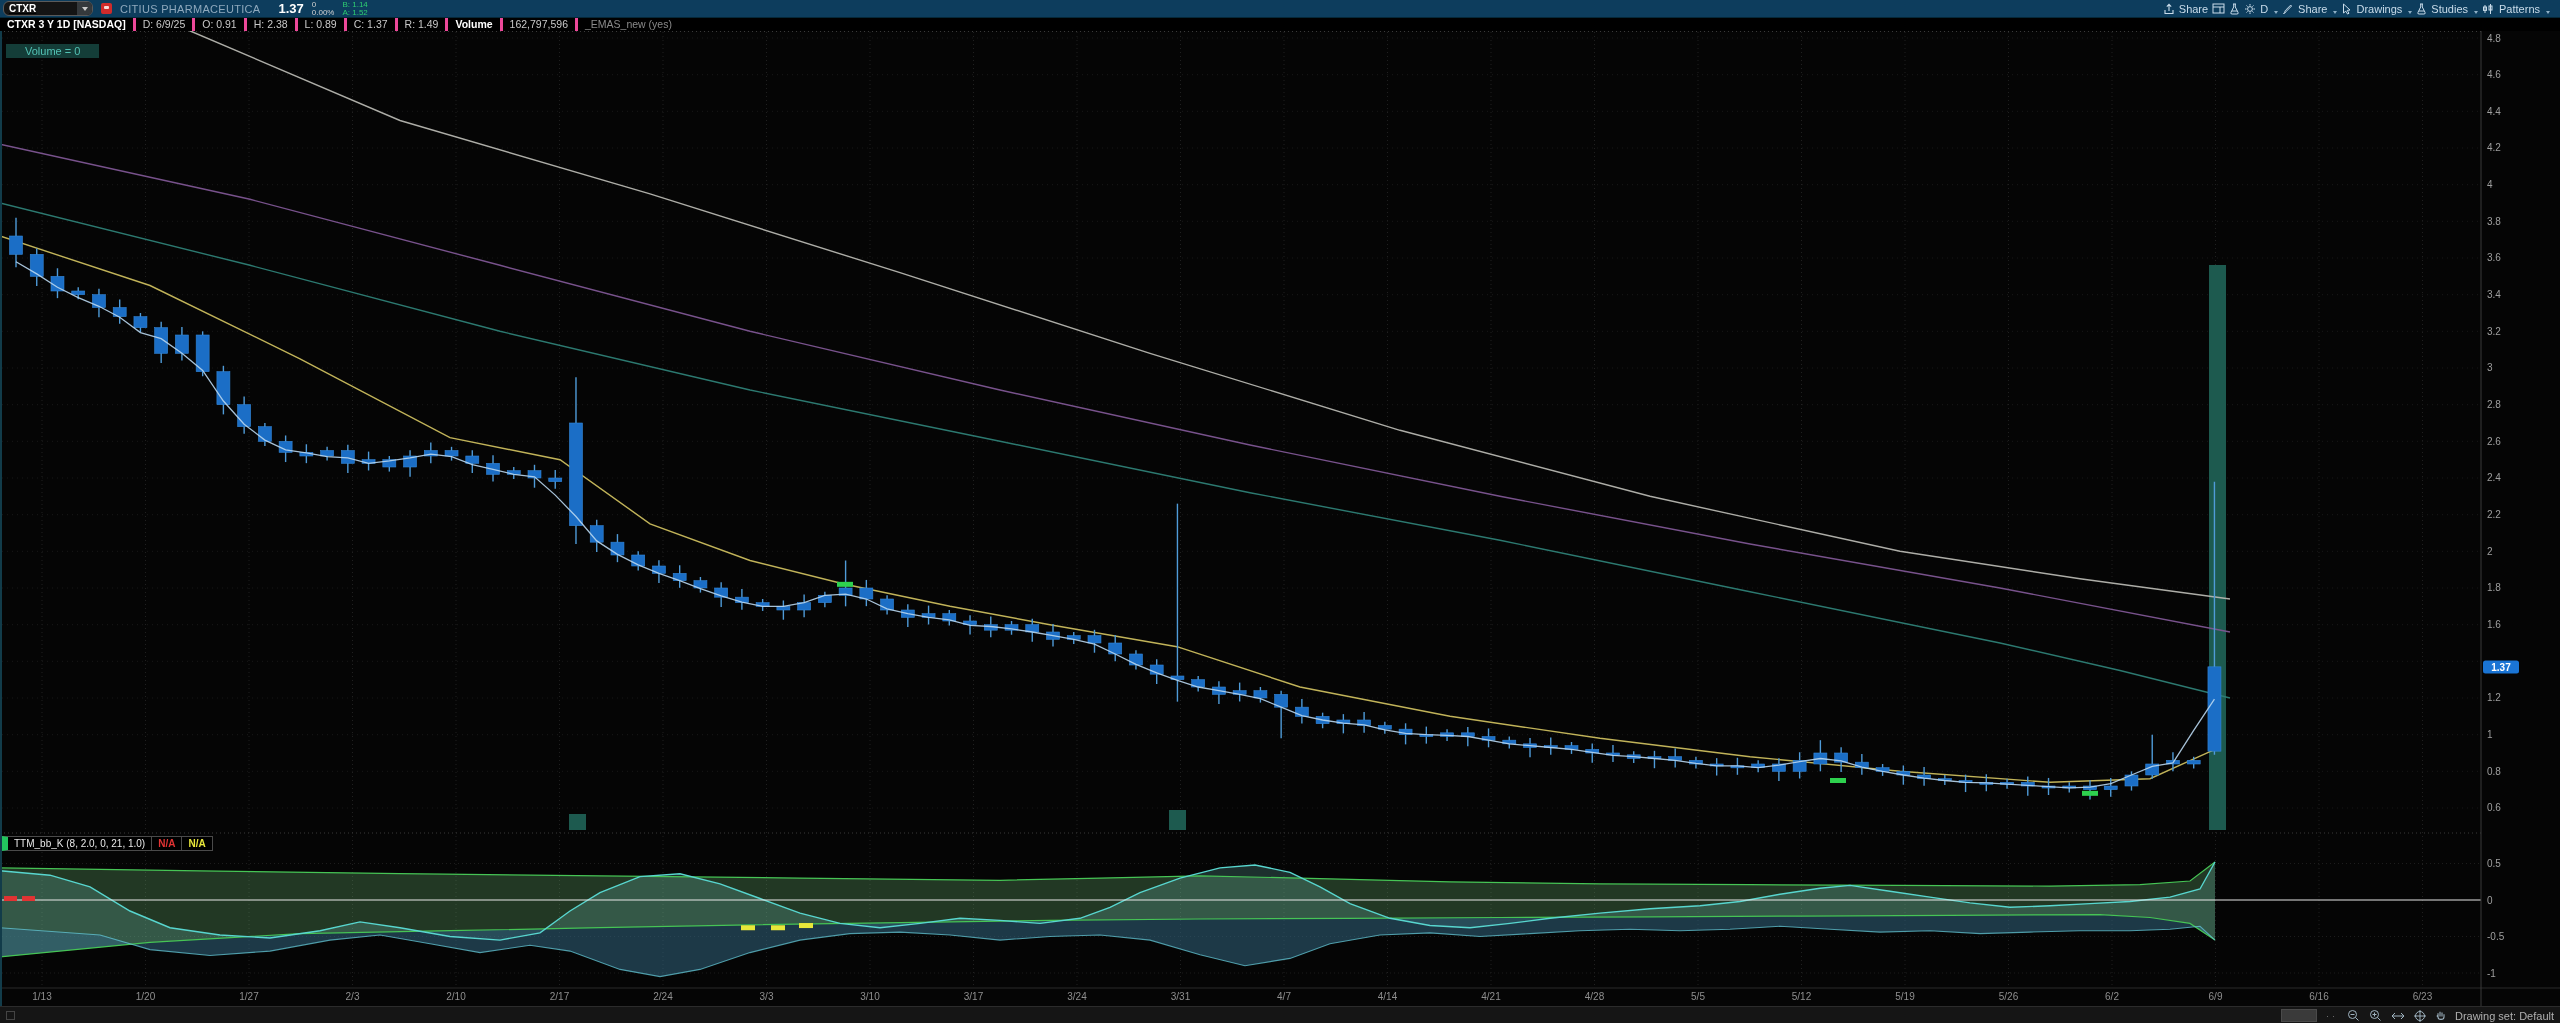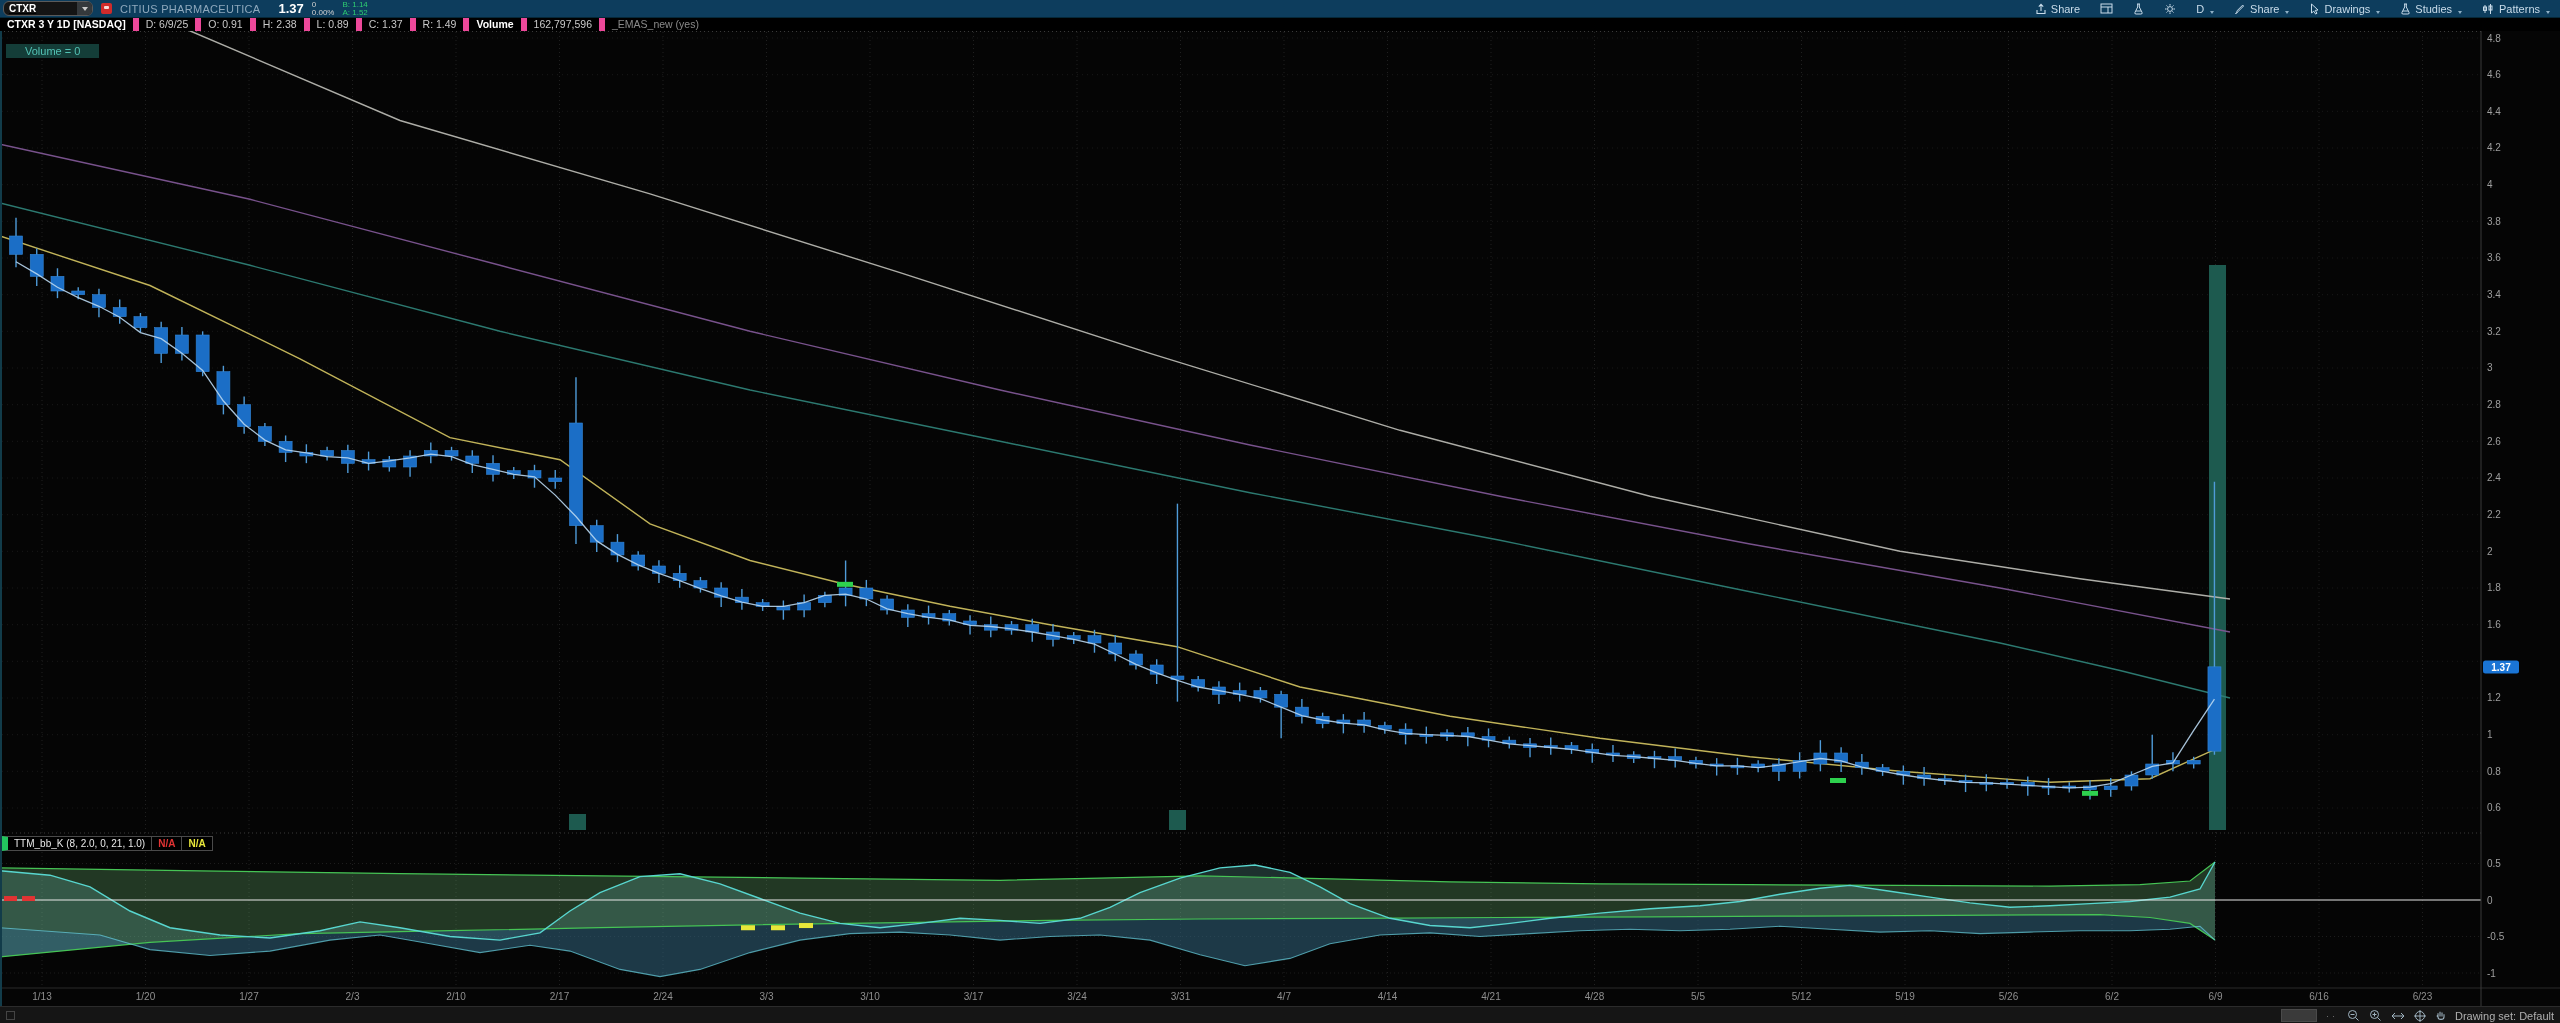--- a/index.html
+++ b/index.html
@@ -16,30 +16,30 @@
     border:1px solid #5a5a5a;border-radius:6px;overflow:hidden;cursor:pointer;text-decoration:underline;}
   .sym-box .sym-txt{flex:1;color:#fff;font-size:10px;font-weight:bold;line-height:13px;padding-left:5px;}
   .sym-box .sym-caret{width:15px;background:#35393c;display:flex;align-items:center;justify-content:center;}
   .tri-down{width:0;height:0;border-left:3.5px solid transparent;border-right:3.5px solid transparent;border-top:4px solid #c9c9c9;}
   .alert-ic{width:11px;height:11px;background:#cf2b2b;border-radius:2px;position:relative;cursor:pointer;}
   .alert-ic::after{content:"";position:absolute;left:3px;top:3px;width:5px;height:3px;background:#f6d9d9;border-radius:1px;}
   .company{color:#8fa9bd;font-size:11px;letter-spacing:.3px;}
   .last{color:#fff;font-size:13px;font-weight:bold;margin-left:10px;}
   .mini-stack{display:flex;flex-direction:column;justify-content:center;font-size:8px;line-height:8px;color:#d0d0d0;}
   .mini-stack.green{color:#2ecc71;}
-  .tb-right{display:flex;align-items:center;gap:16px;padding-right:8px;height:100%;color:#c9dcea;font-size:11px;}
+  .tb-right{display:flex;align-items:center;padding-right:8px;height:100%;color:#c9dcea;font-size:11px;}
   .tbtn{display:flex;align-items:center;gap:4px;cursor:pointer;position:relative;padding:0 2px;}
   .tbtn .mini-caret{width:0;height:0;border-left:2.5px solid transparent;border-right:2.5px solid transparent;
     border-top:3px solid #8fb0c6;margin-left:2px;align-self:flex-end;margin-bottom:1px;}
   .tbtn svg{display:block;}
 
   
   .ohlcbar{position:absolute;left:0;top:17px;width:2560px;height:14px;background:#000;display:flex;
     align-items:stretch;z-index:4;font-size:10.5px;color:#c8c8c8;}
-  .cell{display:flex;align-items:center;padding:0 7px;border-right:6px solid #ec4899;white-space:nowrap;}
+  .cell{display:flex;align-items:center;padding:0 7px;border-right:3px solid #ec4899;white-space:nowrap;}
   .cell.first{font-weight:bold;color:#fff;border-left:none;}
   .cell.boldw{color:#fff;font-weight:bold;}
   .cell.dim{color:#8a8a8a;border-right:none;}
 
   
   .vol-readout{position:absolute;left:6px;top:44px;z-index:4;background:rgba(23,72,66,.85);
     color:#53c2b4;font-size:11px;padding:1px 19px;}
   .ttm-row{position:absolute;left:2px;top:836px;z-index:4;display:flex;align-items:stretch;font-size:10px;}
   .ttm-cell{display:flex;align-items:center;padding:0 6px;height:13px;border:1px solid #4a4a4a;
     border-left:none;background:#000;color:#e8e8e8;}

